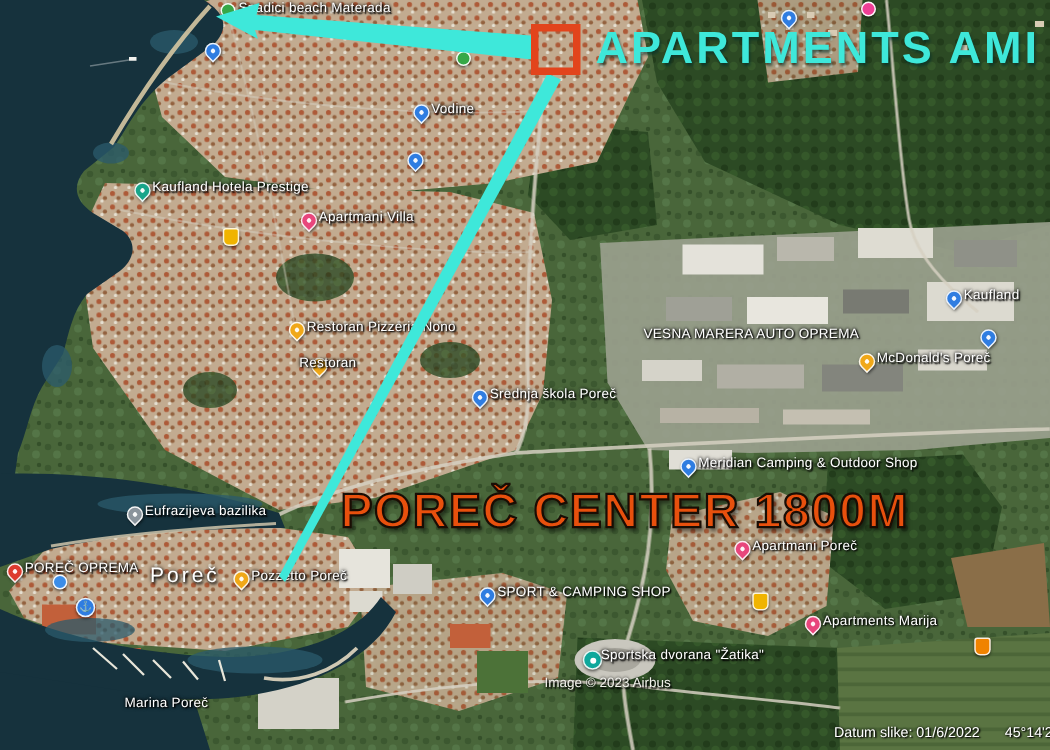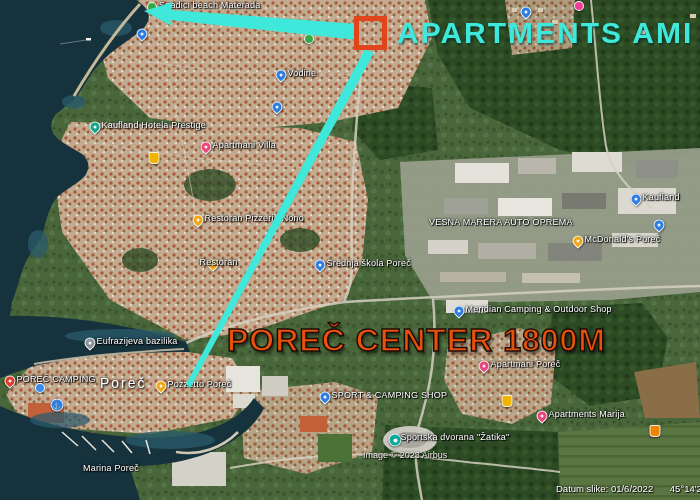--- a/index.html
+++ b/index.html
@@ -251,21 +251,21 @@
         <span class="mk-icon"></span>
         <span class="mk-label">Vodine</span>
       </div>
       <div class="marker pin-blue pin" style="left: 277px; top: 107px;">
         <span class="mk-icon"></span>
       </div>
       <div class="marker pin-yellow pin" style="left: 198px; top: 220px;">
         <span class="mk-icon"></span>
         <span class="mk-label">Restoran Pizzeria Nono</span>
       </div>
-      <div class="marker pin-yellow pin" style="left: 203px; top: 264px; padding-left: 20px;">
+      <div class="marker pin-yellow pin" style="left: 203px; top: 244px; padding-left: 20px;">
         <span class="mk-icon"></span>
         <span class="mk-label">Restoran</span>
       </div>
       <div class="marker pin-blue pin" style="left: 320px; top: 265px;">
         <span class="mk-icon"></span>
         <span class="mk-label">Srednja škola Poreč</span>
       </div>
       <div class="marker pin-blue pin" style="left: 636px; top: 199px;">
         <span class="mk-icon"></span>
         <span class="mk-label">Kaufland</span>
@@ -277,21 +277,21 @@
         <span class="mk-icon"></span>
         <span class="mk-label">McDonald's Poreč</span>
       </div>
       <div class="marker label-only" style="left: 414px; top: 217px;">
         <span class="mk-label">VESNA MARERA AUTO OPREMA</span>
       </div>
       <div class="marker pin-blue pin" style="left: 459px; top: 311px;">
         <span class="mk-icon"></span>
         <span class="mk-label">Meridian Camping &amp; Outdoor Shop</span>
       </div>
-      <div class="marker pin-pink pin" style="left: 484px; top: 366px; text-decoration: underline;">
+      <div class="marker pin-pink pin" style="left: 495px; top: 366px; text-decoration: underline;">
         <span class="mk-icon"></span>
         <span class="mk-label">Apartmani Poreč</span>
       </div>
       <div class="marker pin-pink pin" style="left: 542px; top: 396px; margin-top: 20px;">
         <span class="mk-icon"></span>
         <span class="mk-label">Apartments Marija</span>
       </div>
       <div class="marker shield-yellow" style="left: 507px; top: 401px;">
         <span class="mk-icon"></span>
       </div>
@@ -305,21 +305,21 @@
       <div class="marker circle-teal" style="left: 395px; top: 440px;">
         <span class="mk-icon"></span>
         <span class="mk-label">Sportska dvorana "Žatika"</span>
       </div>
       <div class="marker pin-gray pin" style="left: 90px; top: 343px;">
         <span class="mk-icon"></span>
         <span class="mk-label">Eufrazijeva bazilika</span>
       </div>
       <div class="marker pin-red pin" style="left: 10px; top: 381px;">
         <span class="mk-icon"></span>
-        <span class="mk-label">POREČ CAMPING</span>
+        <span class="mk-label">POREČ OPREMA</span>
       </div>
       <div class="marker dot-blue" style="left: 40px; top: 388px;">
         <span class="mk-icon"></span>
       </div>
       <div class="marker anchor" style="left: 57px; top: 405px;">
         <span class="mk-icon">⚓</span>
       </div>
       <div class="marker pin-yellow pin" style="left: 161px; top: 386px;">
         <span class="mk-icon"></span>
         <span class="mk-label">Pozzetto Poreč</span>

